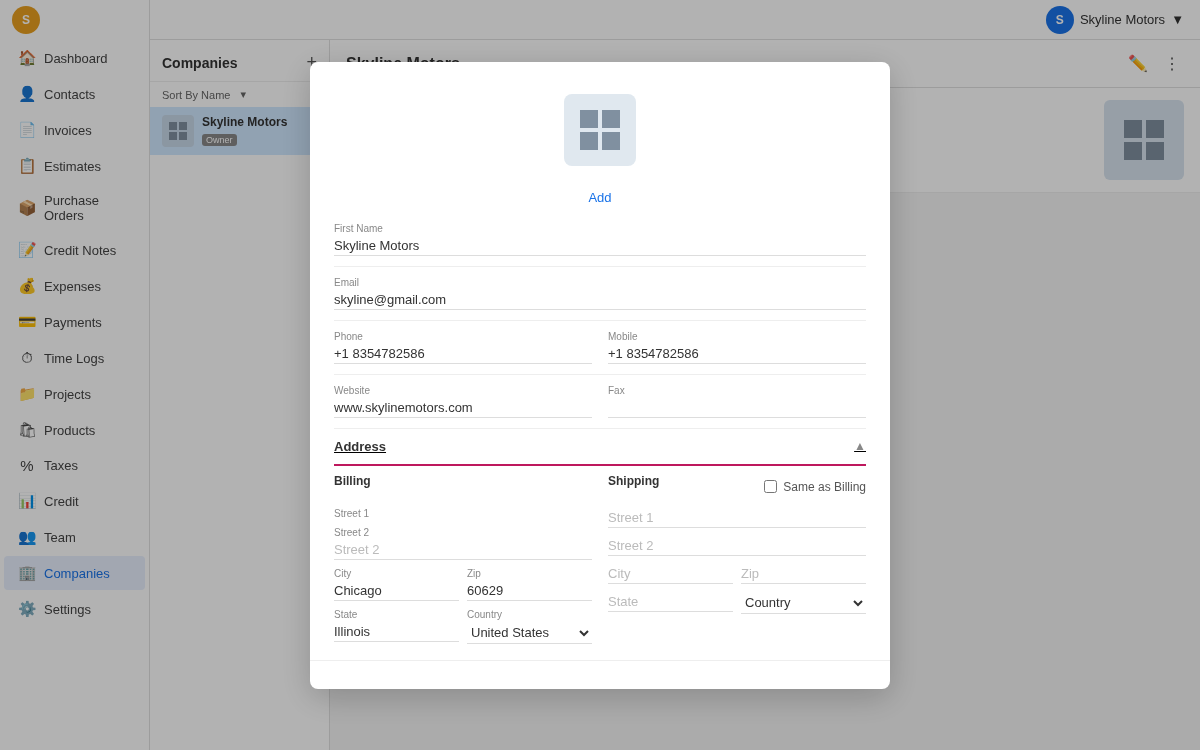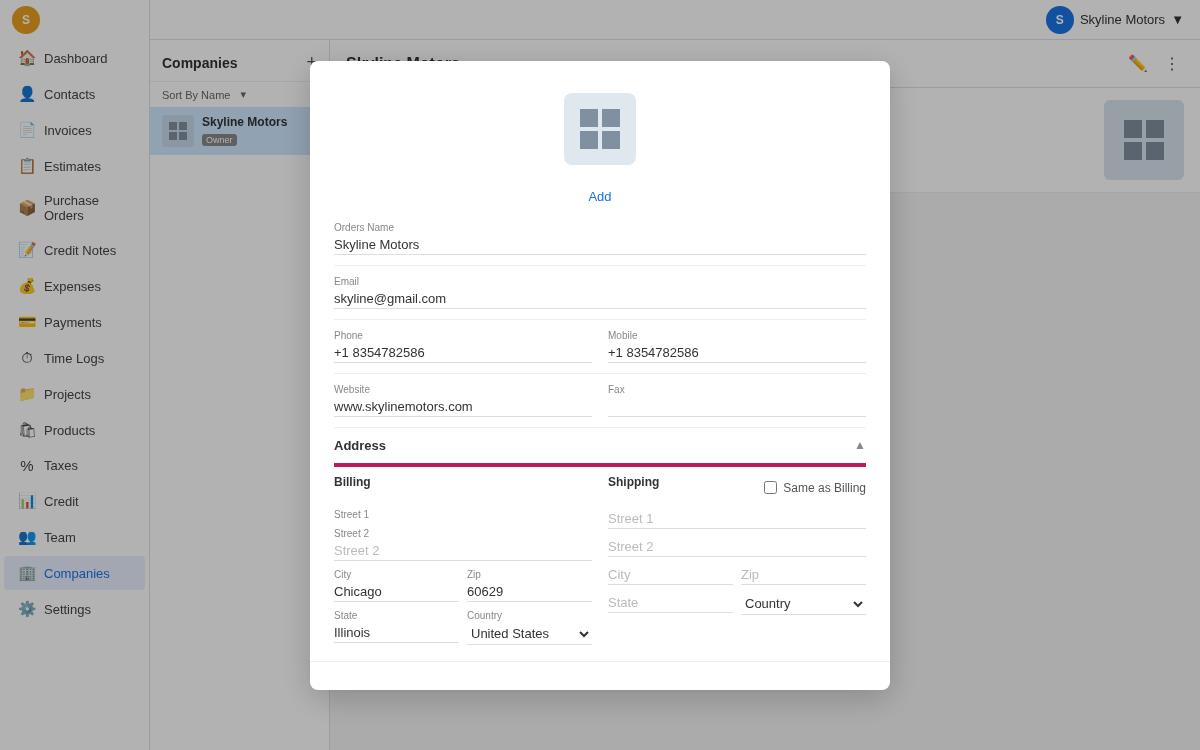--- a/index.html
+++ b/index.html
@@ -54,21 +54,21 @@
     .add-link { color: #1a73e8; font-size: 13px; cursor: pointer; margin-top: 24px; }
     .form-row { display: flex; gap: 16px; border-bottom: 1px solid #eee; padding: 10px 0; }
     .form-row:last-child { border-bottom: none; }
     .form-field { flex: 1; }
     .field-label { font-size: 10px; color: #888; margin-bottom: 2px; text-transform: none; }
     .field-value { font-size: 13px; color: #333; }
     .field-input { width: 100%; border: none; border-bottom: 1px solid #ddd; font-size: 13px; padding: 2px 0; outline: none; background: transparent; color: #333; }
     .field-input::placeholder { color: #bbb; }
 
     
-    .address-section-header { display: flex; align-items: center; justify-content: space-between; padding: 10px 0; border-bottom: 4px solid #be185d; cursor: pointer; }
+    .address-section-header { display: flex; align-items: center; justify-content: space-between; padding: 10px 0; border-bottom: 2px solid #be185d; cursor: pointer; text-decoration: underline; }
     .address-section-title { font-size: 13px; font-weight: 600; color: #333; }
     .address-cols { display: flex; gap: 0; }
     .address-col { flex: 1; padding-right: 16px; }
     .address-col:last-child { padding-right: 0; }
     .address-col-title { font-size: 12px; font-weight: 600; color: #333; margin-bottom: 20px; padding-top: 8px; }
     .same-as-billing { display: flex; align-items: center; gap: 6px; font-size: 12px; color: #555; }
     .shipping-header { display: flex; align-items: center; justify-content: space-between; }
 
     .modal-footer { display: flex; justify-content: flex-end; gap: 10px; padding: 12px 24px 16px; border-top: 1px solid #eee; }
     .bg-company-icon { width: 80px; height: 80px; background: #d8e4f0; border-radius: 6px; display: flex; align-items: center; justify-content: center; font-size: 40px; color: #8090a0; }
@@ -247,21 +247,21 @@
               <rect x="26" y="4" width="18" height="18"></rect>
               <rect x="4" y="26" width="18" height="18"></rect>
               <rect x="26" y="26" width="18" height="18"></rect>
             </svg>
         </div>
         <span class="add-link">Add</span>
       </div>
 
       <div class="form-row">
         <div class="form-field">
-          <div class="field-label">Orders Name</div>
+          <div class="field-label">First Name</div>
           <input class="field-input" type="text" value="Skyline Motors" style="">
         </div>
       </div>
 
       <div class="form-row">
         <div class="form-field">
           <div class="field-label">Email</div>
           <input class="field-input" type="email" value="skyline@gmail.com" style="">
         </div>
       </div>

